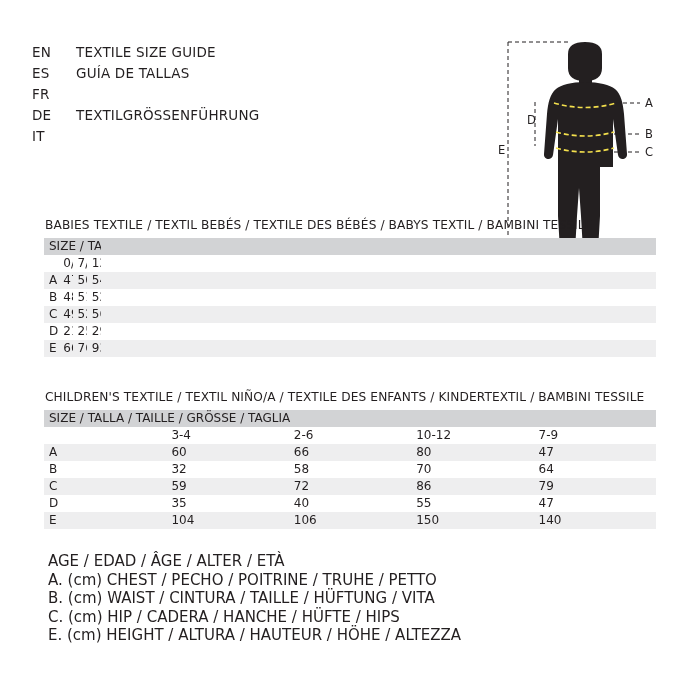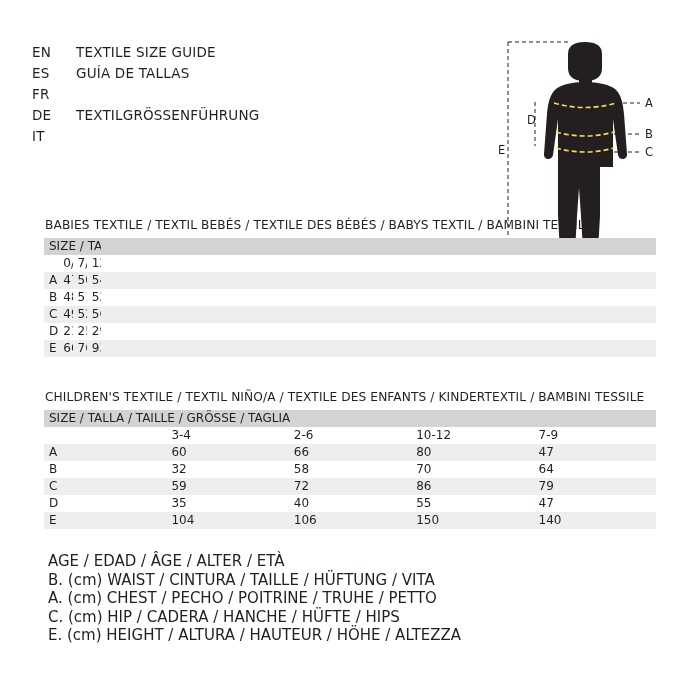--- a/index.html
+++ b/index.html
@@ -315,19 +315,19 @@
           <td>106</td>
           <td>150</td>
           <td>140</td>
         </tr>
       </tbody>
     </table>
   </div>
 
   <div class="legend" style="top: 552px;">
     <div>AGE / EDAD / ÂGE / ALTER / ETÀ</div>
+    <div>A. (cm) CHEST / PECHO / POITRINE / TRUHE / PETTO</div>
     <div>B. (cm) WAIST / CINTURA / TAILLE / HÜFTUNG / VITA</div>
-    <div>A. (cm) CHEST / PECHO / POITRINE / TRUHE / PETTO</div>
     <div>C. (cm) HIP / CADERA / HANCHE / HÜFTE / HIPS</div>
     <div>E. (cm) HEIGHT / ALTURA / HAUTEUR / HÖHE / ALTEZZA</div>
   </div>
 
 </div>
 
 </body></html>

